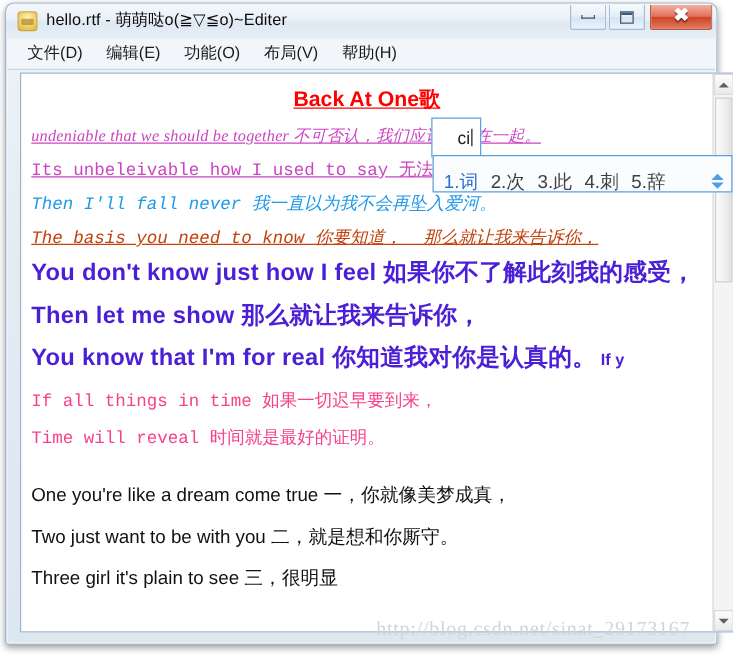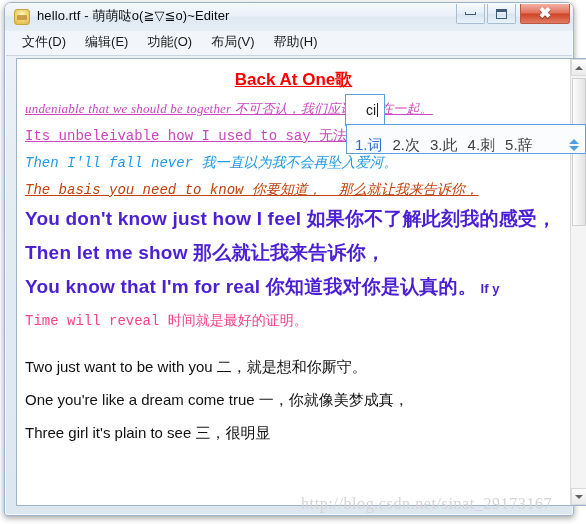--- a/index.html
+++ b/index.html
@@ -421,26 +421,27 @@
       <div class="doc-line line-cyan-mono">Then I'll fall never 我一直以为我不会再坠入爱河。</div>
 
       <div class="doc-line line-cyan-mono-u">The basis you need to know 你要知道，  那么就让我来告诉你，</div>
 
       <div class="doc-line line-indigo-bold">You don't know just how I feel 如果你不了解此刻我的感受，</div>
 
       <div class="doc-line line-indigo-bold">Then let me show 那么就让我来告诉你，</div>
 
       <div class="doc-line line-indigo-bold"><span>You know that I'm for real 你知道我对你是认真的。</span><span class="tail-small"> If y</span></div>
 
+      <div class="doc-line line-pink-mono">If all things in time 如果一切迟早要到来，</div>
 
       <div class="doc-line line-pink-mono">Time will reveal 时间就是最好的证明。</div>
 
       <div id="black-block">
+        <div class="doc-line line-black">One you're like a dream come true 一，你就像美梦成真，</div>
         <div class="doc-line line-black">Two just want to be with you 二，就是想和你厮守。</div>
-        <div class="doc-line line-black">One you're like a dream come true 一，你就像美梦成真，</div>
         <div class="doc-line line-black">Three girl it's plain to see 三，很明显</div>
       </div>
 
     </div>
 
     <div id="v-scrollbar">
       <div class="sb-arrow" id="sb-arrow-up">
         <div class="tri-up"></div>
       </div>
       <div id="sb-thumb"></div>

